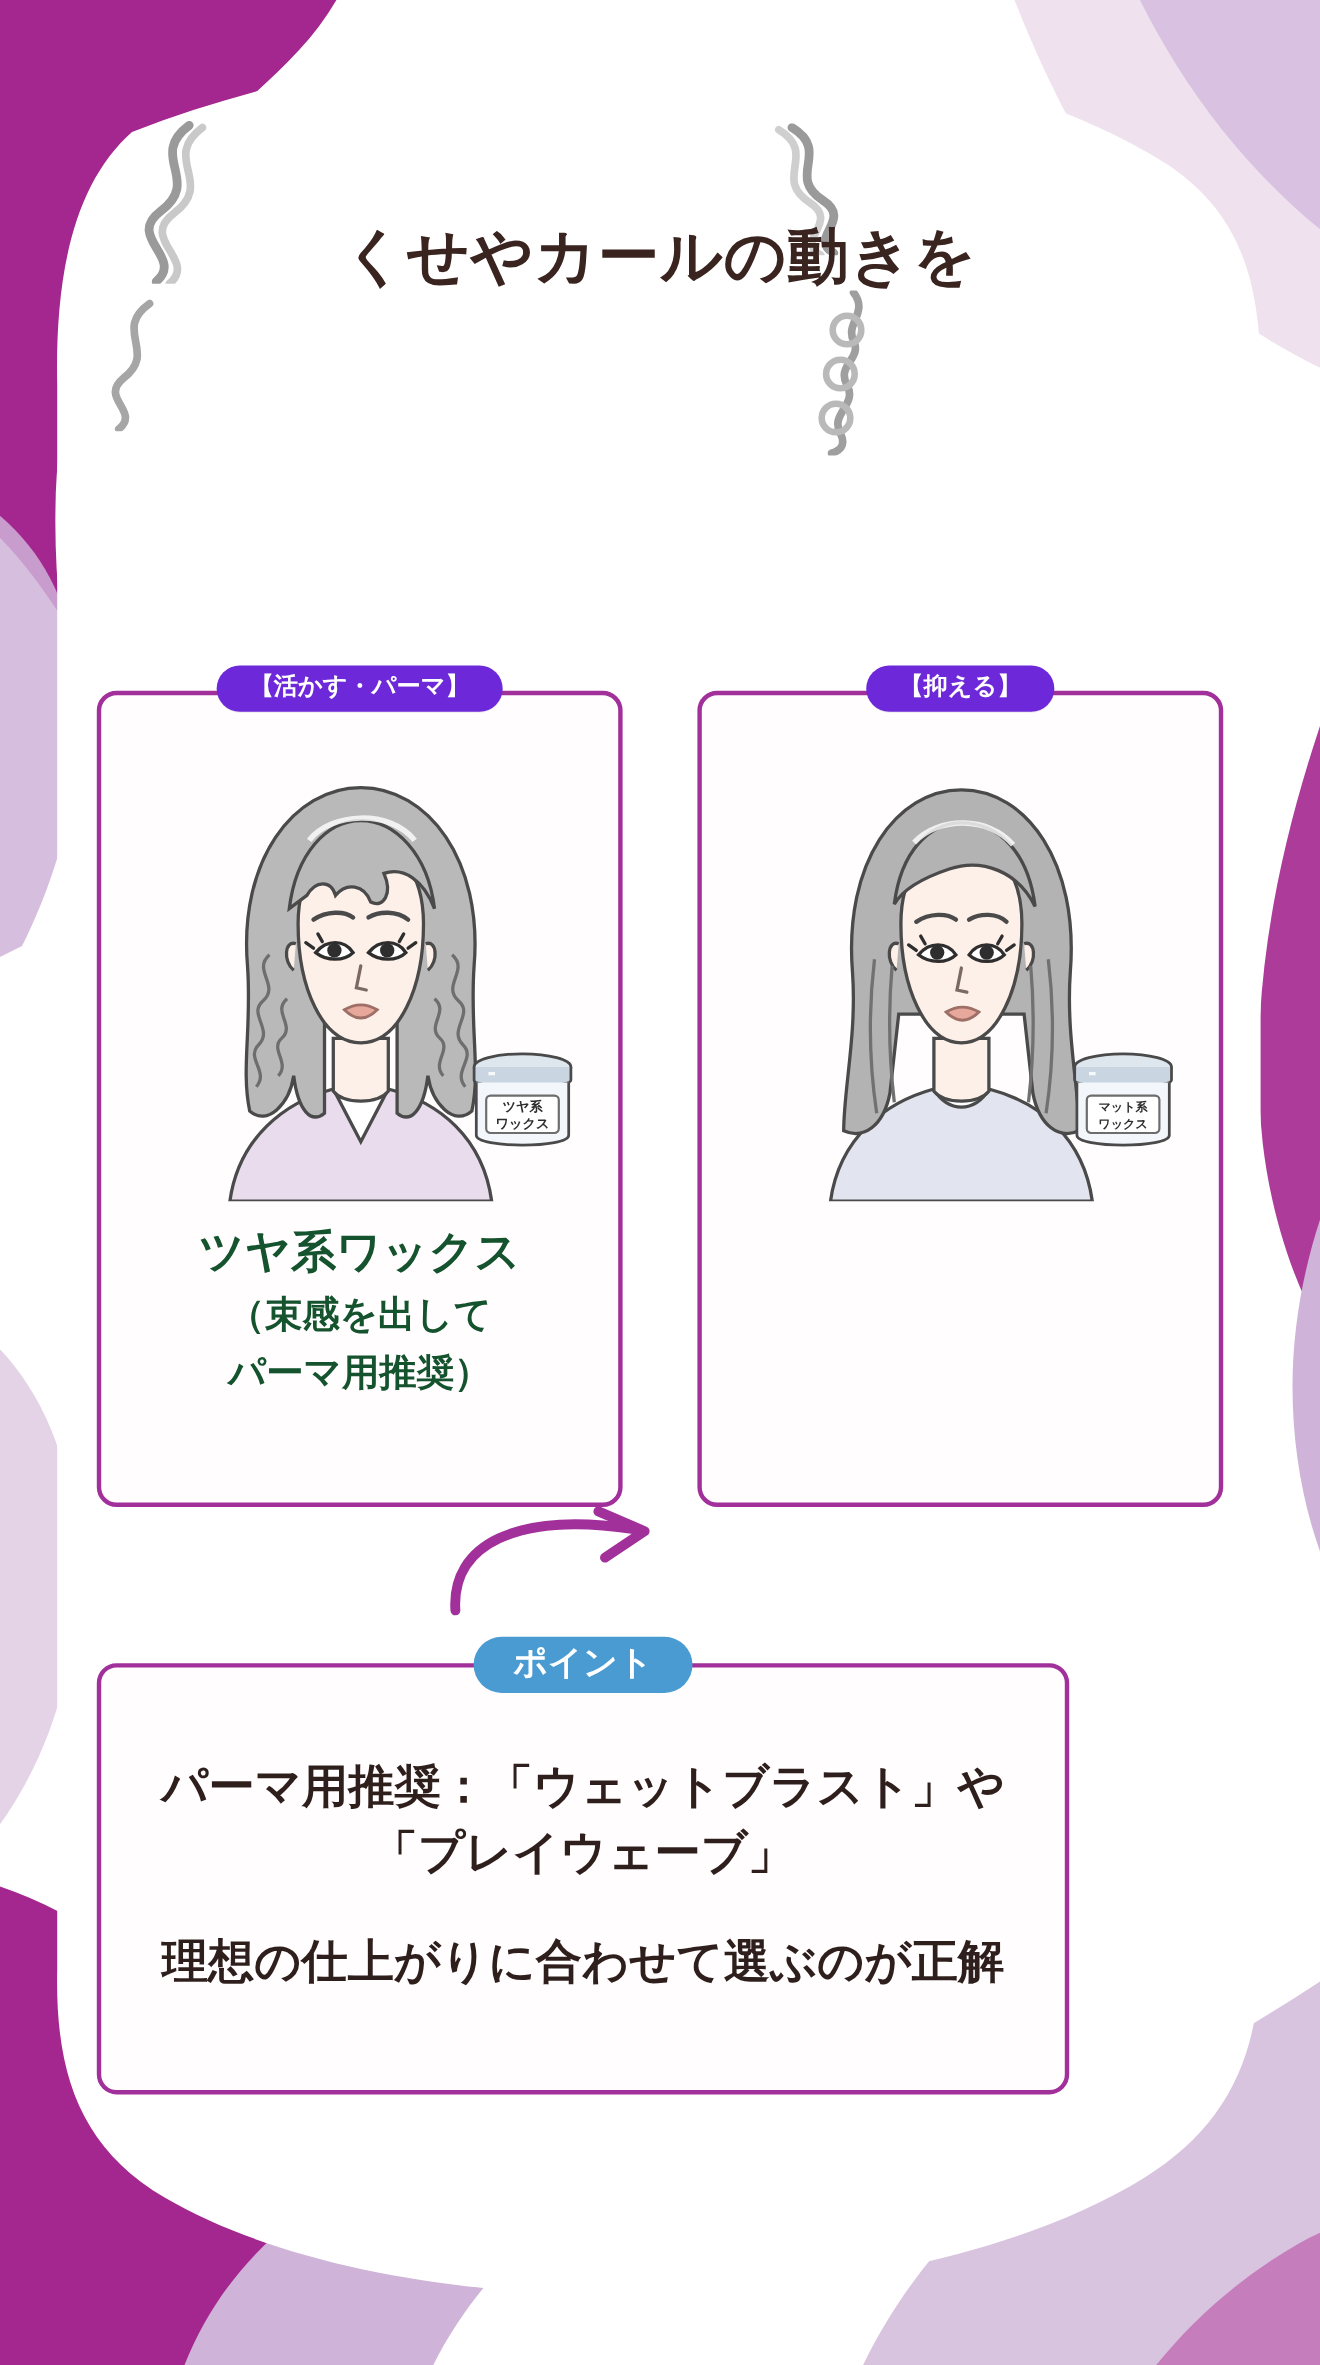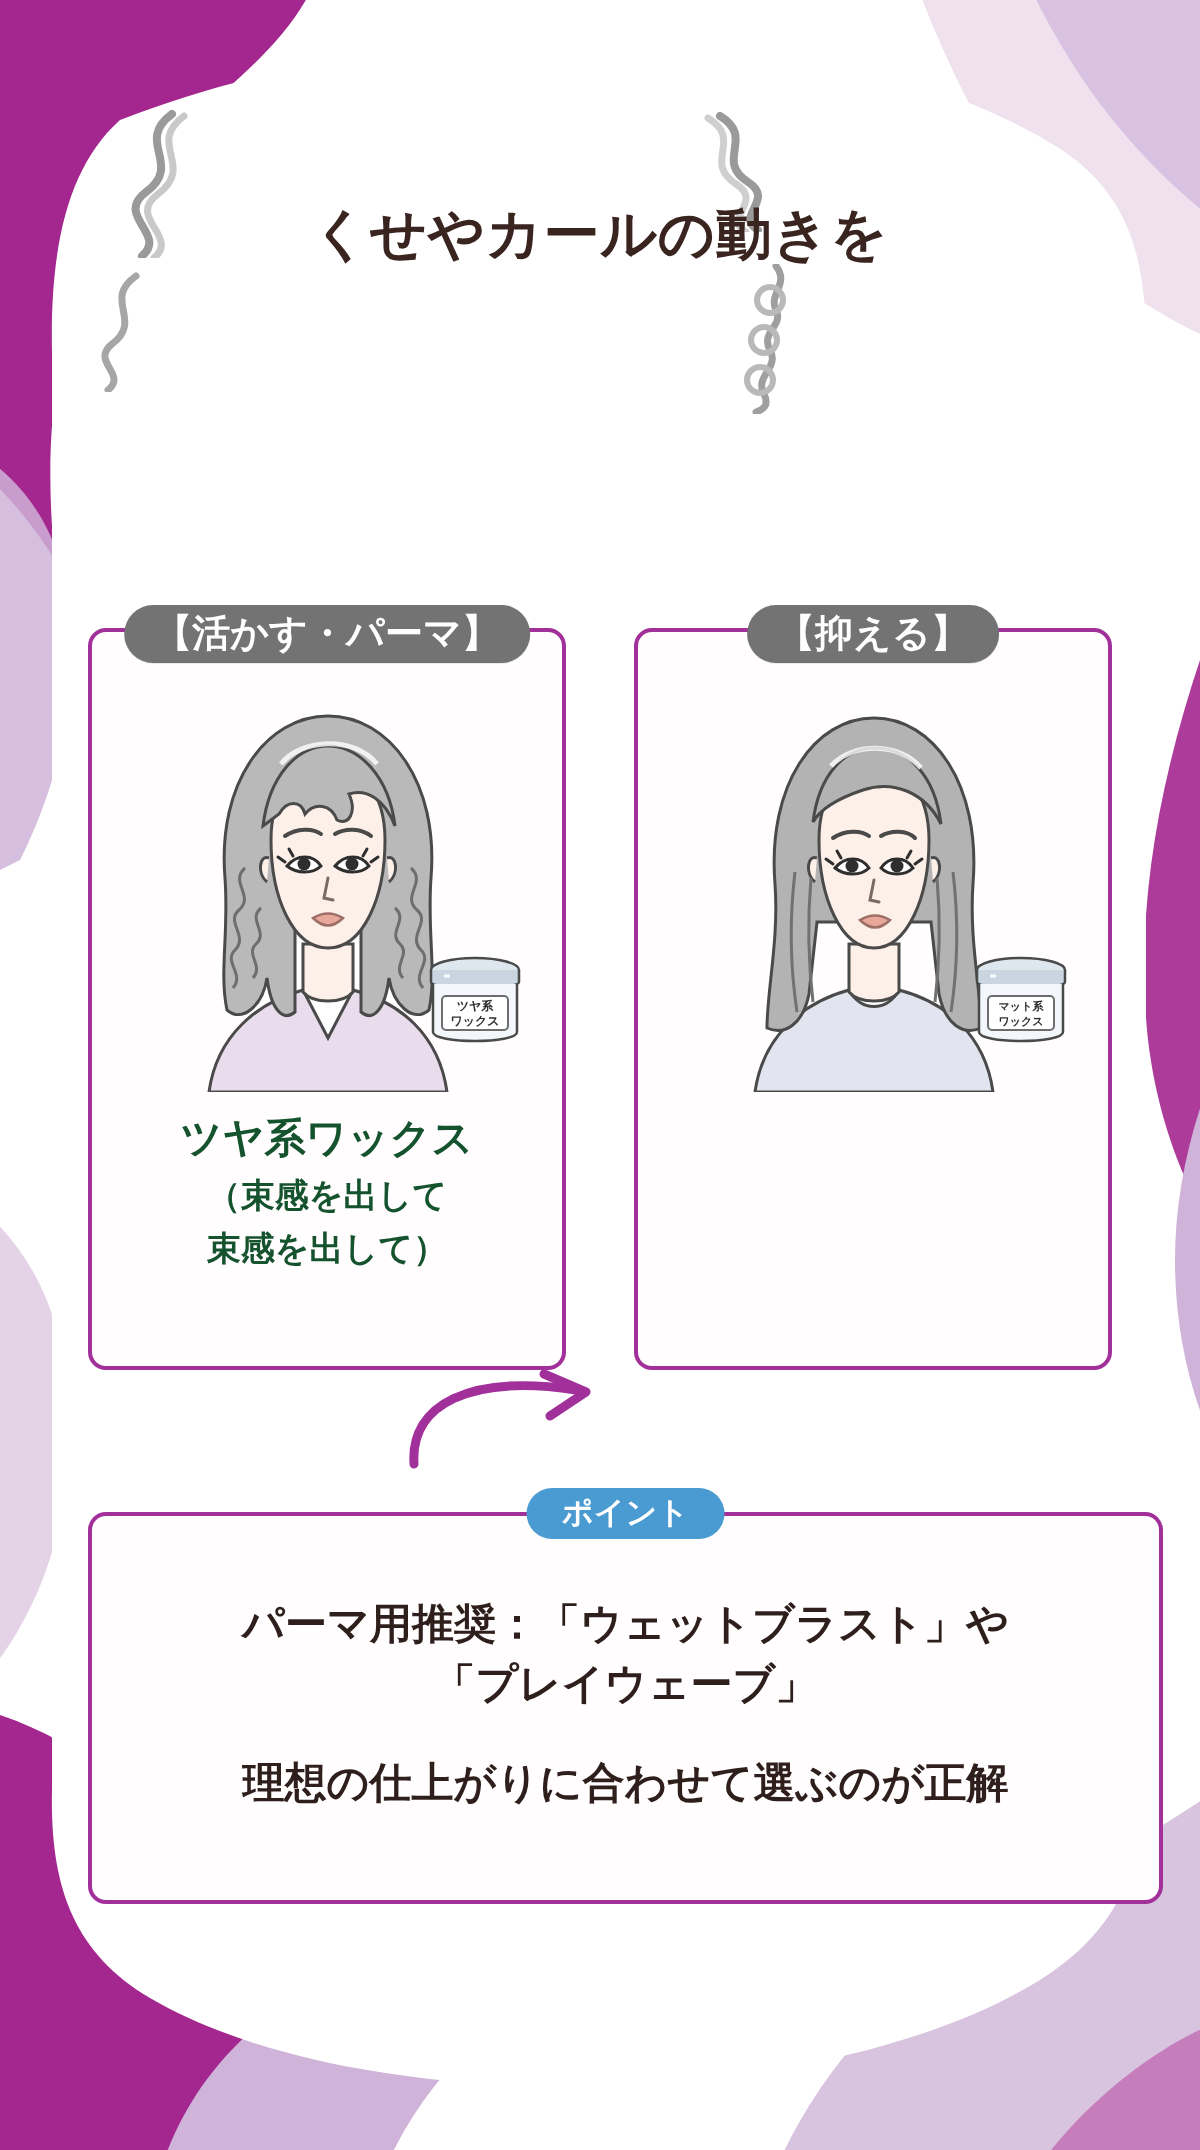--- a/index.html
+++ b/index.html
@@ -53,23 +53,23 @@
     height:742px;
     border:4px solid #a2309b;
     border-radius:18px;
     background:#fffdfe;
     box-sizing:border-box;
   }
   .badge{
     position:absolute;
     top:-27px;left:50%;
     transform:translateX(-50%);
-    background:#737373;
+    background:#6d28d9;
     color:#ffffff;
-    font-size:38px;
+    font-size:22px;
     font-weight:bold;
     padding:9px 30px 11px 30px;
     border-radius:30px;
     white-space:nowrap;
     line-height:1;
     box-shadow:0 1px 0 rgba(0,0,0,.08);
   }
   .illus{
     position:absolute;
     top:40px;left:50%;
@@ -93,21 +93,21 @@
     white-space:nowrap;
   }
 
   
   .arrow-wrap{position:absolute;top:1368px;left:400px;width:220px;height:110px;z-index:7;}
 
   
   .point-box{
     position:absolute;
     top:1512px;left:88px;
-    width:1075px;height:392px;
+    width:884px;height:392px;
     border:4px solid #a2309b;
     border-radius:18px;
     background:#fffdfe;
     box-sizing:border-box;
   }
   .point-badge{
     position:absolute;
     top:-28px;left:50%;
     transform:translateX(-50%);
     background:#4a9bd1;
@@ -253,21 +253,21 @@
         <path d="M23 52 L 23 100 C 23 112 107 112 107 100 L 107 52" fill="#f3f7fb" stroke="#4a4a4a" stroke-width="2.5"></path>
         <rect x="32" y="64" width="66" height="34" rx="4" fill="#ffffff" stroke="#6d6d6d" stroke-width="2"></rect>
         <text x="65" y="78" font-size="12" font-weight="bold" text-anchor="middle" fill="#2e2e2e" font-family="'DejaVu Sans',sans-serif">ツヤ系</text>
         <text x="65" y="93" font-size="12" font-weight="bold" text-anchor="middle" fill="#2e2e2e" font-family="'DejaVu Sans',sans-serif">ワックス</text>
         <path d="M34 44 L 40 44" stroke="#ffffff" stroke-width="3" opacity="0.85"></path>
       </svg>
 
       <div class="caption">
         <div class="cap-main">ツヤ系ワックス</div>
         <div class="cap-sub">（束感を出して</div>
-        <div class="cap-sub">束感を出して）</div>
+        <div class="cap-sub">パーマ用推奨）</div>
       </div>
     </div>
 
     <div class="card">
       <div class="badge">【抑える】</div>
 
       <svg class="illus" viewBox="0 0 420 420" xmlns="http://www.w3.org/2000/svg">
         <path d="M92 420 C 100 362 142 330 186 318 L 236 318 C 282 330 322 362 330 420 Z" fill="#e2e5ef" stroke="#4a4a4a" stroke-width="3"></path>
         <path d="M186 318 C 198 340 224 340 236 318" fill="#ffffff" stroke="#4a4a4a" stroke-width="3"></path>
         <path d="M186 272 L 186 320 C 196 332 226 332 236 320 L 236 272 Z" fill="#fdf0e9" stroke="#4a4a4a" stroke-width="3"></path>

